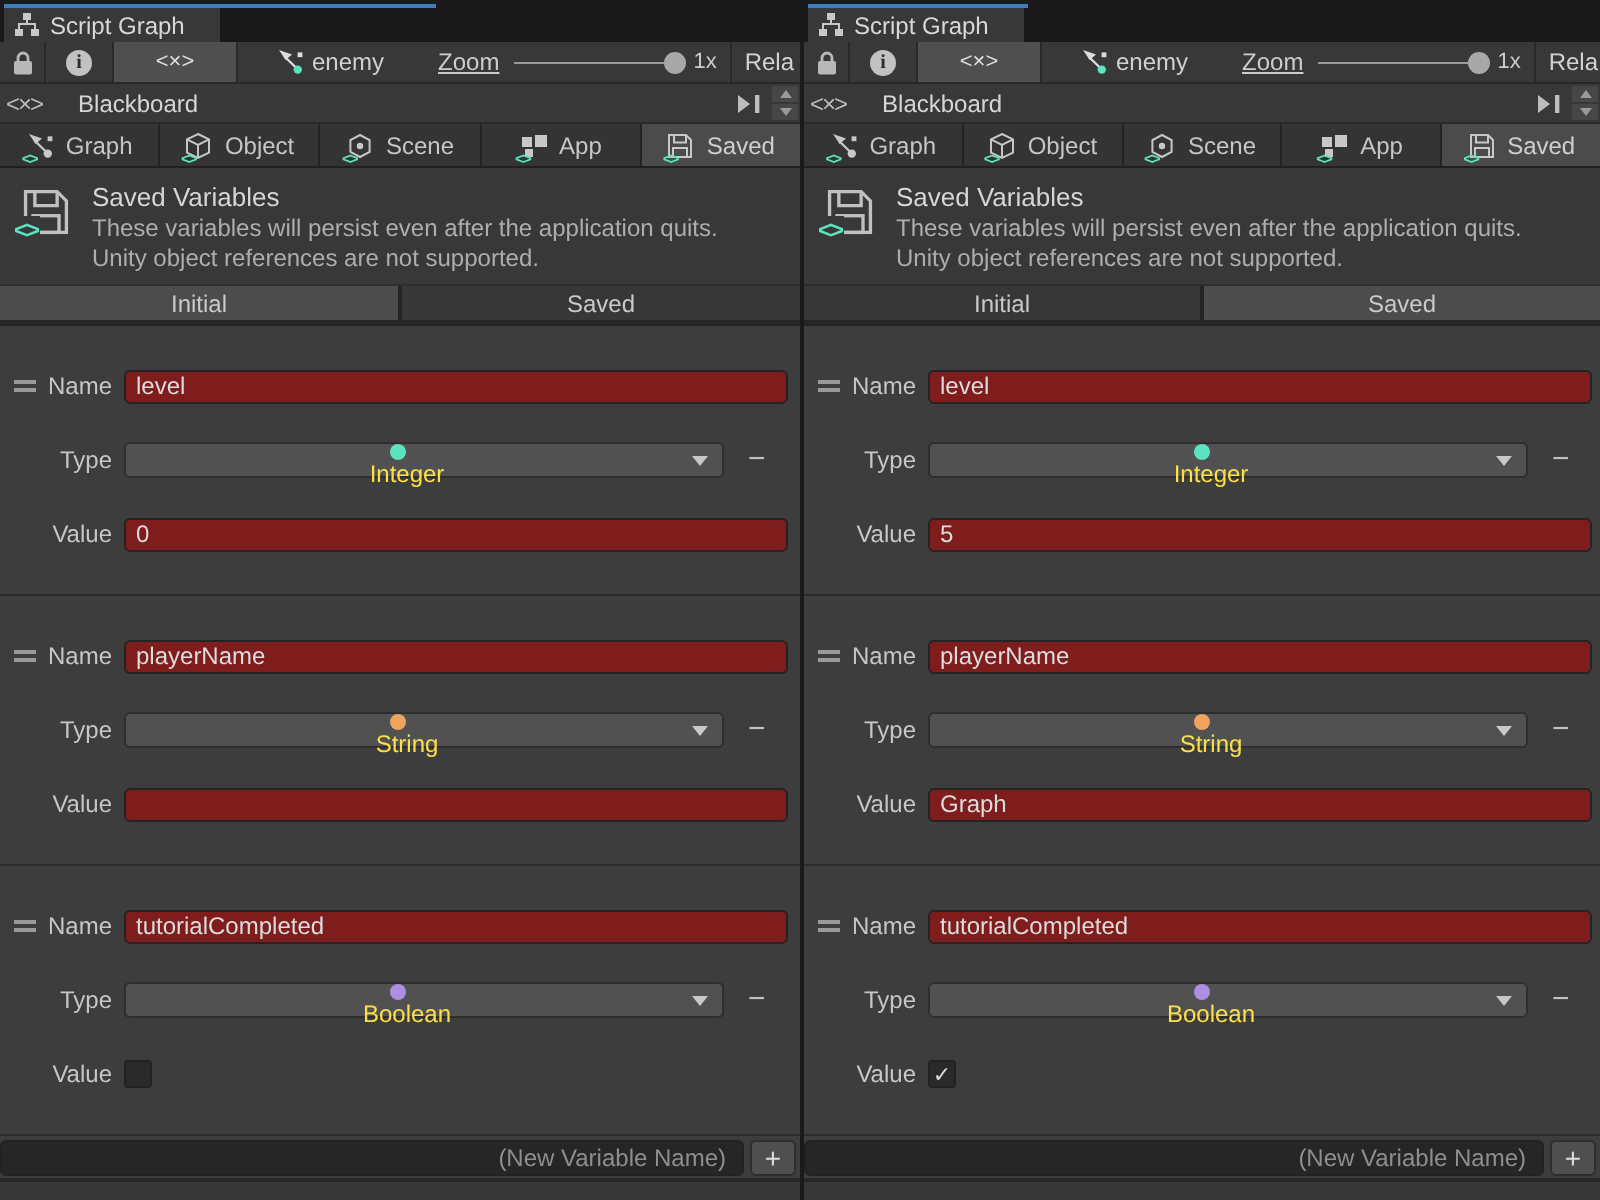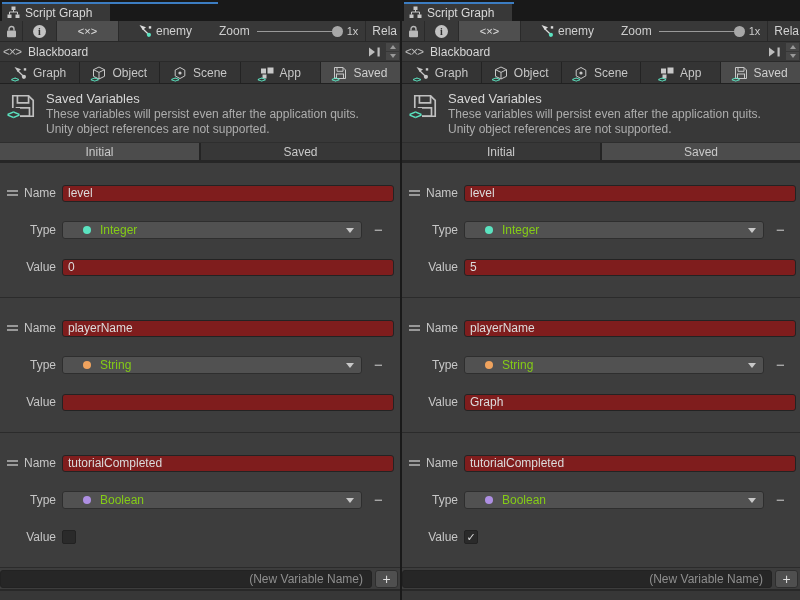--- a/index.html
+++ b/index.html
@@ -23,33 +23,33 @@
 
   
   .toolbar { height:21px; background:#383838; border-bottom:1px solid #282828;
              display:flex; align-items:center; position:relative; }
   .tbtn { height:20px; display:flex; align-items:center; justify-content:center; border-right:1px solid #2a2a2a; }
   .lockbtn { width:23px; } .infobtn { width:34px; }
   .codebtn { width:62px; background:#4f4f4f; color:#e0e0e0; letter-spacing:0px; font-size:11px; }
   .infoicon { width:13px; height:13px; border-radius:50%; background:#c2c2c2; color:#2d2d2d;
               font-weight:bold; font-size:10px; display:flex; align-items:center; justify-content:center; font-family:"Liberation Serif",serif;}
   .graphref { display:flex; align-items:center; gap:4px; margin-left:19px; color:#d0d0d0; }
-  .zoomlbl { margin-left:27px; color:#cccccc; }
+  .zoomlbl { margin-left:27px; color:#cccccc;text-decoration:underline; }
   .slider { width:86px; margin-left:7px; position:relative; height:20px; }
   .strack { position:absolute; top:10px; left:0; right:11px; height:1px; background:#9a9a9a; }
   .sknob  { position:absolute; right:0; top:5px; width:11px; height:11px; border-radius:50%; background:#a8a8a8; }
   .zoomval { margin-left:4px; color:#cccccc; font-size:11px; }
   .tsep { width:1px; height:20px; background:#2a2a2a; margin-left:7px; }
   .rela { margin-left:6px; color:#d2d2d2; white-space:nowrap; }
 
   
   .bbrow { height:20px; background:#383838; border-bottom:1px solid #2a2a2a;
            display:flex; align-items:center; position:relative; padding-left:3px; }
   .bbicon { color:#bdbdbd; letter-spacing:-1px; font-size:12px; }
-  .bbtitle { margin-left:7px; color:#d6d6d6; }
+  .bbtitle { margin-left:18px; color:#d6d6d6; }
   .bbexpand { position:absolute; right:19px; top:5px; }
   .vscroll { position:absolute; right:1px; top:1px; width:13px; }
   .sbtn { width:13px; height:8px; background:#474747; margin-bottom:1px; display:flex; align-items:center; justify-content:center; }
   .arr-up { width:0; height:0; border-left:3.5px solid transparent; border-right:3.5px solid transparent; border-bottom:4px solid #9a9a9a; }
   .arr-dn { width:0; height:0; border-left:3.5px solid transparent; border-right:3.5px solid transparent; border-top:4px solid #9a9a9a; }
 
   
   .sectiontabs { height:22px; background:#232323; display:flex; gap:1px; border-bottom:1px solid #202020; }
   .stab { flex:1; background:#343434; display:flex; align-items:center; justify-content:center; gap:5px; color:#c6c6c6; cursor:default; }
   .stab.sel { background:#4b4b4b; color:#cfcfcf; }
@@ -69,21 +69,21 @@
   .subtab.sel { background:#4c4c4c; }
 
   
   .vars { background:#3d3d3d; }
   .vrow { position:relative; padding:2px 0; border-bottom:1px solid #2b2b2b; }
   .vline { display:flex; align-items:center; height:18px; margin:19px 0; }
   .vlabel { width:62px; text-align:right; padding-right:6px; color:#c6c6c6; flex:none; }
   .vfield { width:332px; height:17px; background:#7f1d1d; border:1px solid #232323; border-radius:3px;
             padding:0 5px; display:flex; align-items:center; color:#dcdcdc; overflow:hidden; white-space:nowrap; }
   .vdrop { width:300px; height:18px; background:#515151; border:1px solid #2e2e2e; border-radius:3px;
-           display:flex; align-items:center; padding:0 24px 0 20px; position:relative; color:#84cc16; }
+           display:flex; align-items:center; padding:0 24px 0 7px; position:relative; color:#fde047;flex-direction:column; }
   .dot { width:8px; height:8px; border-radius:50%; margin-right:9px; flex:none; }
   .droparrow { position:absolute; right:7px; top:6px; width:0; height:0;
                border-left:4px solid transparent; border-right:4px solid transparent; border-top:5px solid #c8c8c8; }
   .minusbtn { margin-left:12px; color:#c2c2c2; font-size:15px; line-height:10px; cursor:default; }
   .handle { position:absolute; left:7px; top:27px; width:11px; height:6px;
             border-top:2px solid #999; border-bottom:2px solid #999; }
   .checkbox { width:14px; height:14px; background:#2a2a2a; border:1px solid #222; border-radius:2px;
               display:flex; align-items:center; justify-content:center; color:#dcdcdc; font-size:11px; font-weight:bold; }
 
   

